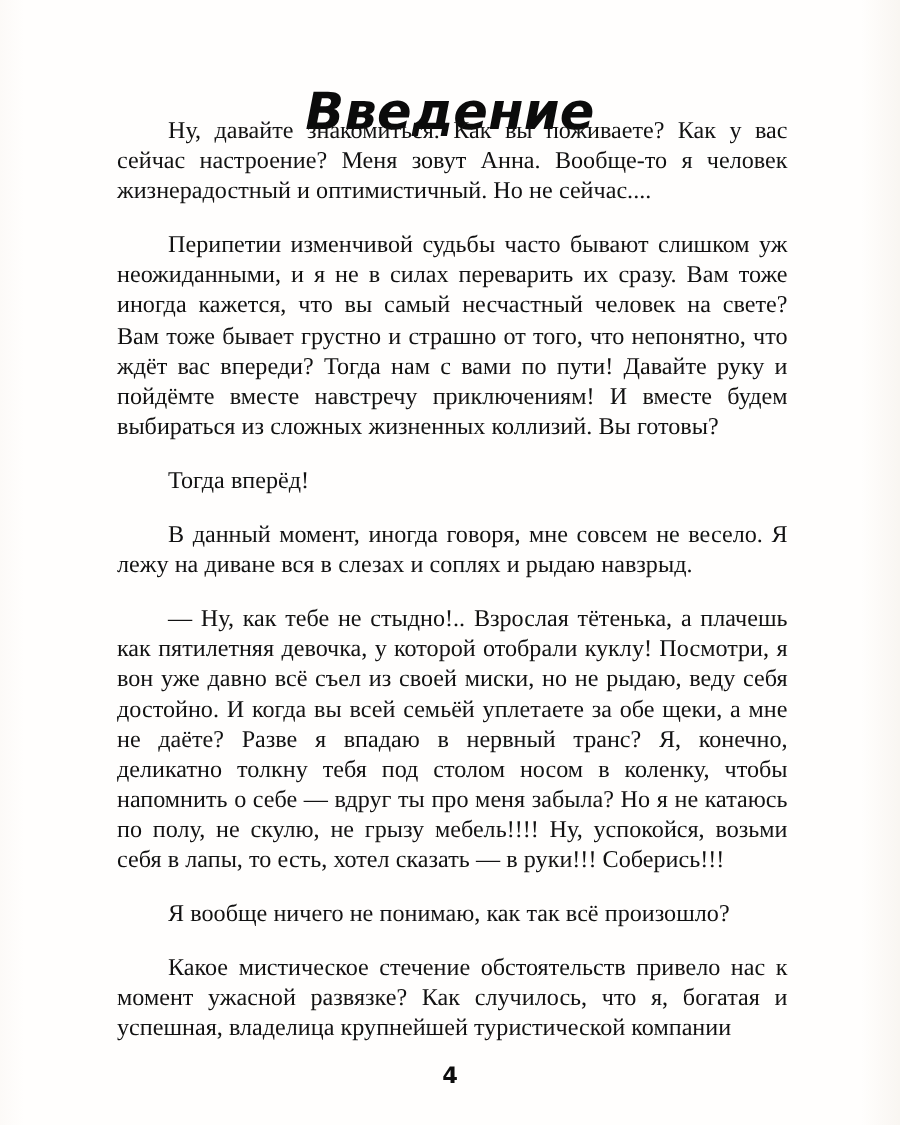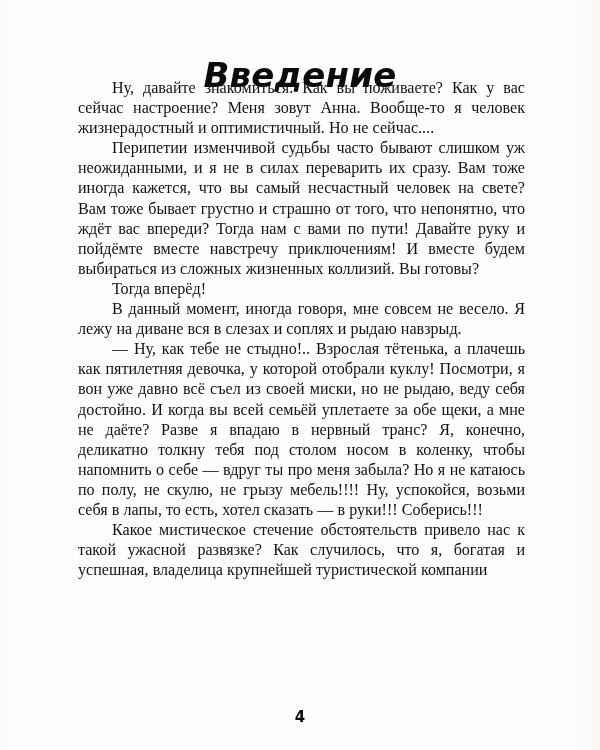--- a/index.html
+++ b/index.html
@@ -68,21 +68,21 @@
     text-align: justify;
     text-justify: inter-word;
     font-size: 16.1px;
     line-height: 20.1px;
     text-indent: 34px;
     color: #121212;
     -webkit-font-smoothing: none;
   }
 
   
-  .para + .para { margin-top: 0; }
+  .para + .para { margin-top: 16px; }
 
   
   .para { word-spacing: 0.1px; }
 
   .folio {
     position: absolute;
     left: 0;
     right: 0;
     top: 708px;
     text-align: center;
@@ -101,18 +101,19 @@
   <div class="scan-tint"></div>
 
   <h1 class="chapter-title">Введение</h1>
 
   <div class="text-block">
     <p class="para">Ну, давайте знакомиться. Как вы поживаете? Как у вас сейчас настроение? Меня зовут Анна. Вообще-то я человек жизнерадостный и оптимистичный. Но не сейчас....</p>
     <p class="para">Перипетии изменчивой судьбы часто бывают слишком уж неожиданными, и я не в силах переварить их сразу. Вам тоже иногда кажется, что вы самый несчастный человек на свете? Вам тоже бывает грустно и страшно от того, что непонятно, что ждёт вас впереди? Тогда нам с вами по пути! Давайте руку и пойдёмте вместе навстречу приключениям! И вместе будем выбираться из сложных жизненных коллизий. Вы готовы?</p>
     <p class="para">Тогда вперёд!</p>
     <p class="para">В данный момент, иногда говоря, мне совсем не весело. Я лежу на диване вся в слезах и соплях и рыдаю навзрыд.</p>
     <p class="para">— Ну, как тебе не стыдно!.. Взрослая тётенька, а плачешь как пятилетняя девочка, у которой отобрали куклу! Посмотри, я вон уже давно всё съел из своей миски, но не рыдаю, веду себя достойно. И когда вы всей семьёй уплетаете за обе щеки, а мне не даёте? Разве я впадаю в нервный транс? Я, конечно, деликатно толкну тебя под столом носом в коленку, чтобы напомнить о себе — вдруг ты про меня забыла? Но я не катаюсь по полу, не скулю, не грызу мебель!!!! Ну, успокойся, возьми себя в лапы, то есть, хотел сказать — в руки!!! Соберись!!!</p>
-    <p class="para">Какое мистическое стечение обстоятельств привело нас к такой ужасной развязке? Как случилось, что я, богатая и успешная, владелица крупнейшей туристической компании</p>
+    <p class="para">Я вообще ничего не понимаю, как так всё произошло?</p>
+    <p class="para">Какое мистическое стечение обстоятельств привело нас к момент ужасной развязке? Как случилось, что я, богатая и успешная, владелица крупнейшей туристической компании</p>
   </div>
 
   <div class="folio">4</div>
 
 </div>
 
 </body></html>

